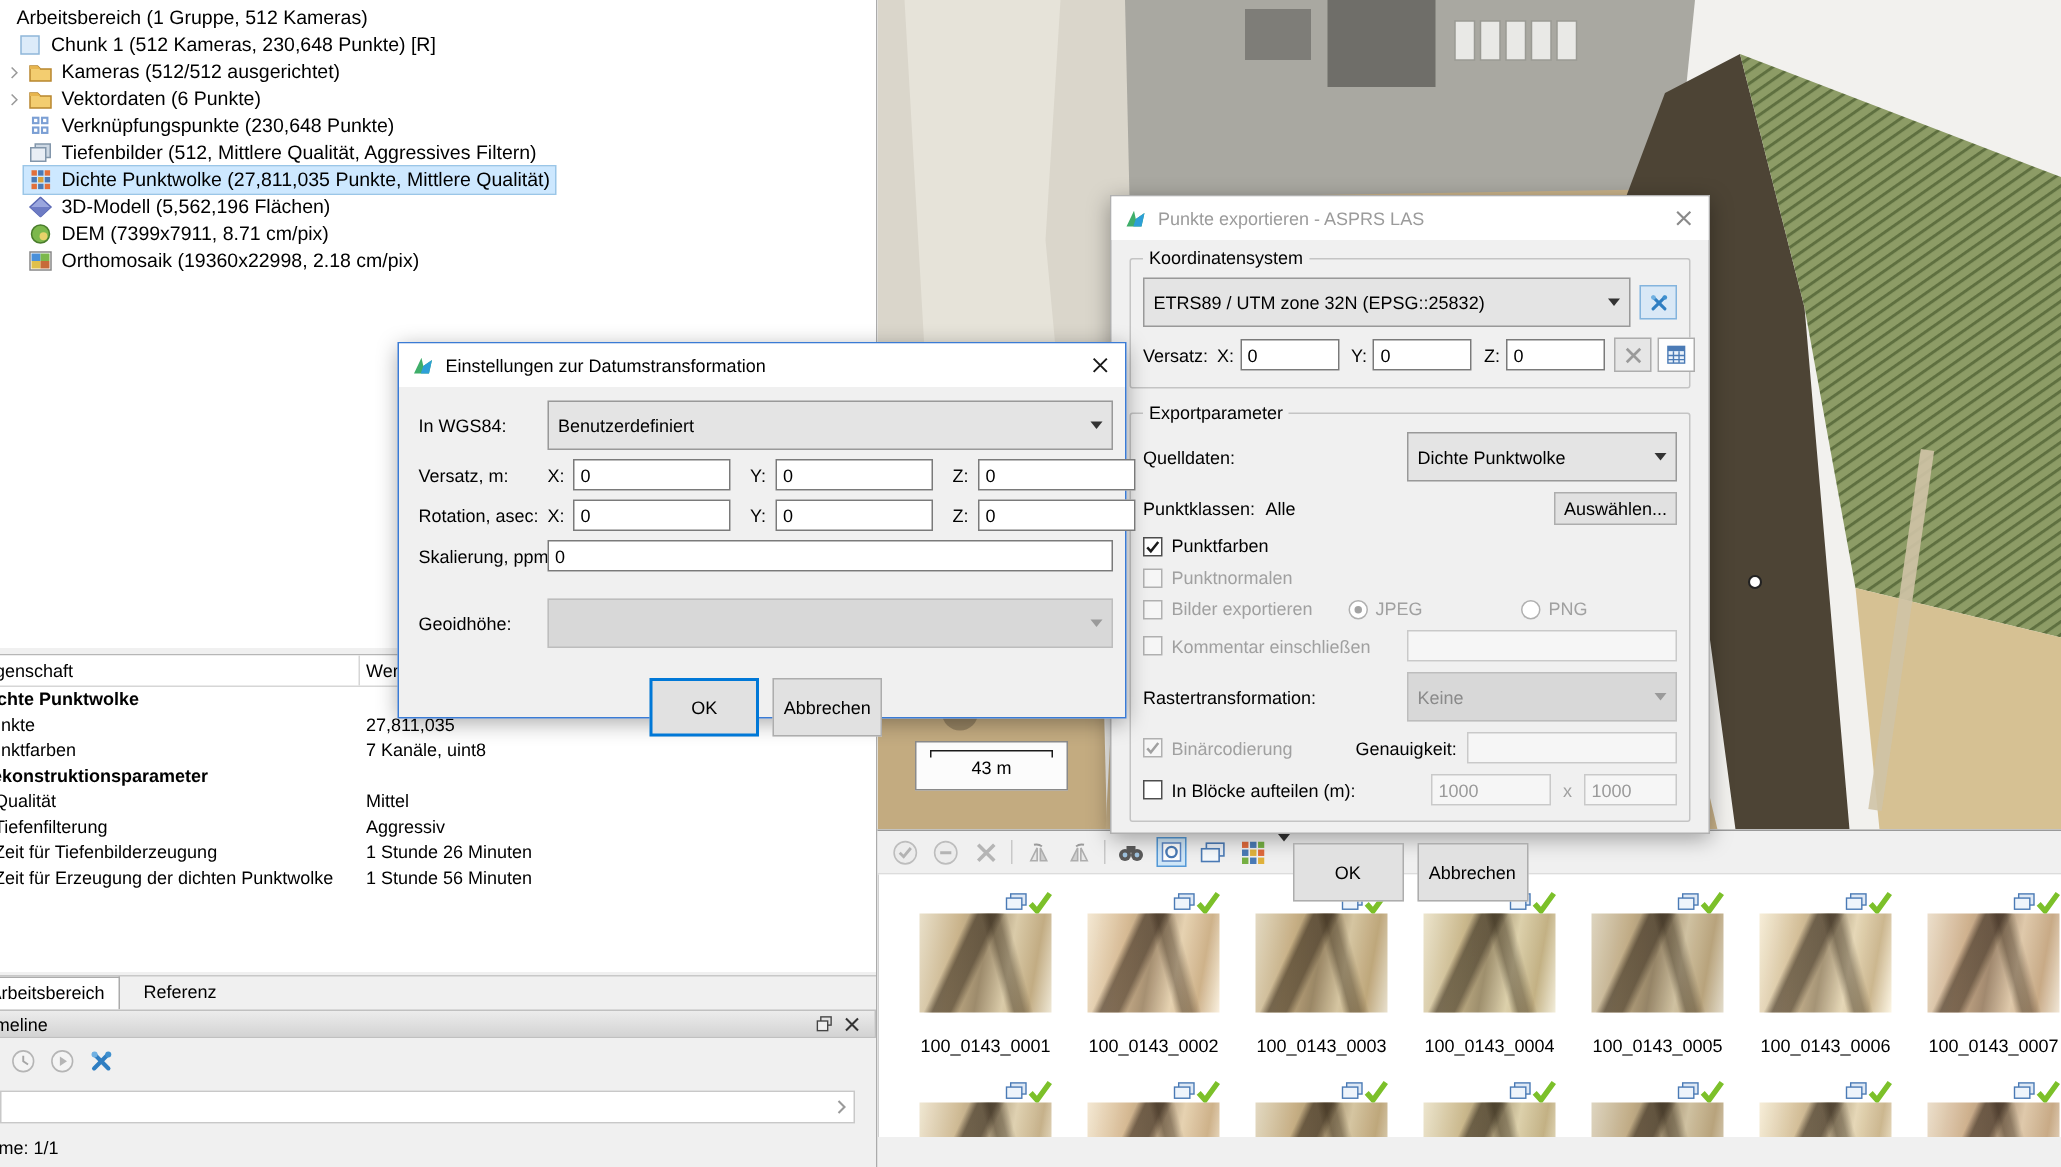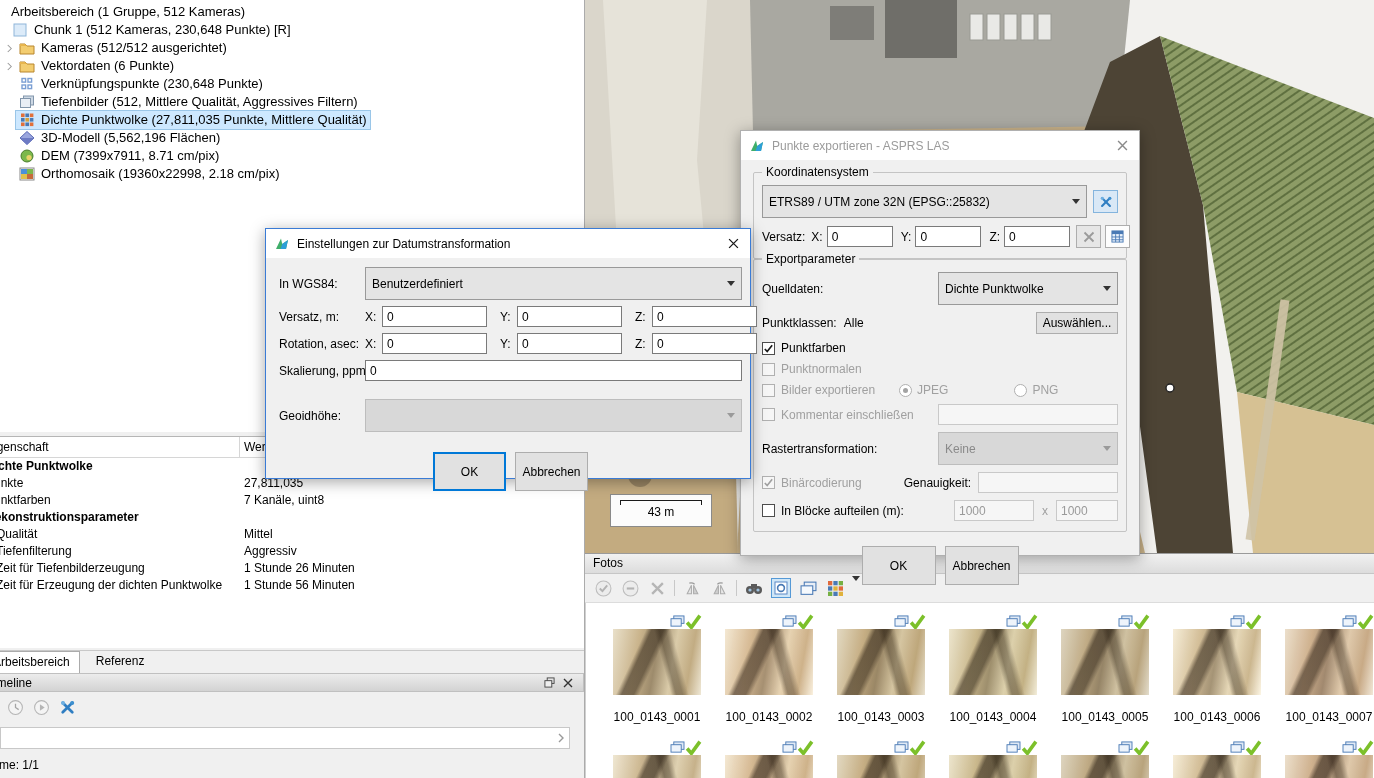--- a/index.html
+++ b/index.html
@@ -383,21 +383,20 @@
     <path d="M700,300 L665,540" stroke="#cfc3a6" stroke-width="9" fill="none" opacity=".9"></path>
     <circle cx="585" cy="388" r="4" fill="#ffffff" stroke="#222" stroke-width="1.4"></circle>
   </svg>
   <div class="scalebar">
     <div class="bracket"></div>
     <div class="sl">43 m</div>
   </div>
 </div>
 
 <div id="photos">
-  <div class="ph-head">Fotos</div>
   <div class="ph-toolbar">
     <span class="pbtn">
         <svg viewBox="0 0 16 16" width="17" height="17">
           <circle cx="8" cy="8" r="7" fill="#ececec" stroke="#bdbdbd"></circle>
           <path d="M4.5 8l2.5 2.5L11.5 5" stroke="#b3b3b3" stroke-width="1.8" fill="none"></path>
         </svg>
       </span>
     <span class="pbtn">
         <svg viewBox="0 0 16 16" width="17" height="17">
           <circle cx="8" cy="8" r="7" fill="#ececec" stroke="#bdbdbd"></circle>
@@ -748,21 +747,21 @@
         </span>
       <span class="sqbtn white">
           <svg viewBox="0 0 14 14" width="13" height="13">
             <rect x="1" y="1" width="12" height="12" fill="#eaf2fb" stroke="#4a7ab5"></rect>
             <rect x="1" y="1" width="12" height="3.4" fill="#4a7ab5"></rect>
             <path d="M1 7.5h12M5 4.5v8.5M9 4.5v8.5M1 10.5h12" stroke="#4a7ab5" stroke-width="1"></path>
           </svg>
         </span>
     </div>
   </div>
-  <div class="groupbox" style="margin-top:0">
+  <div class="groupbox" style="margin-top:16px">
     <span class="gtitle">Exportparameter</span>
     <div class="erow">
       <span>Quelldaten:</span>
       <span class="spacer"></span>
       <div class="combo" style="flex:0 0 180px">
         <span class="cv">Dichte Punktwolke</span>
         <span class="caret"></span>
       </div>
     </div>
     <div class="erow">

